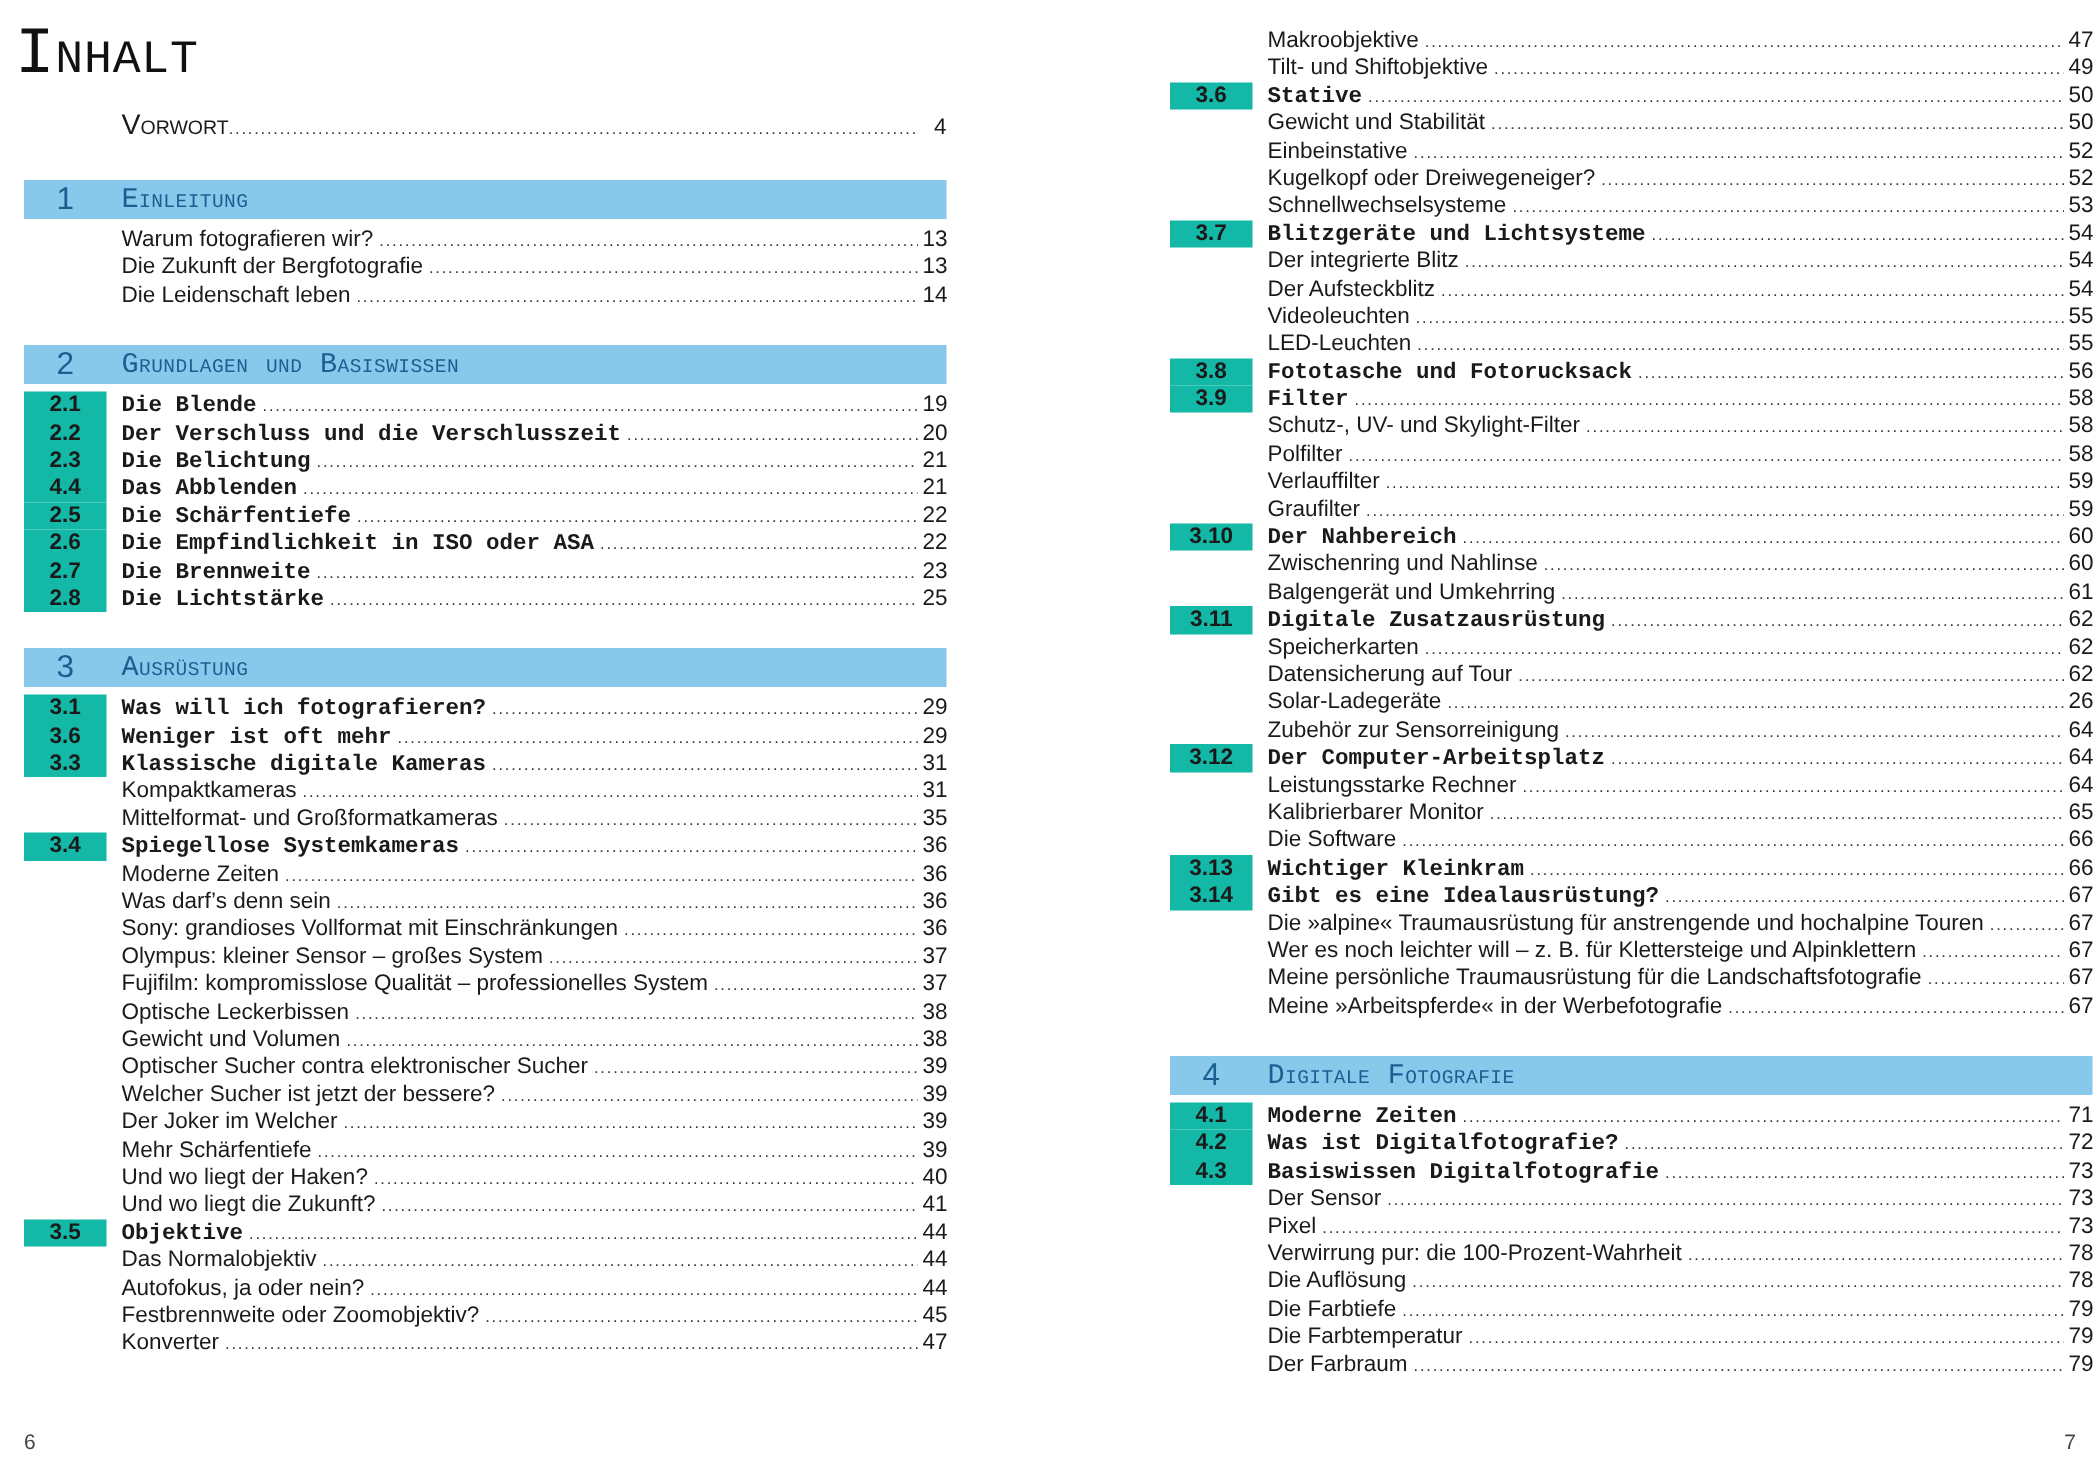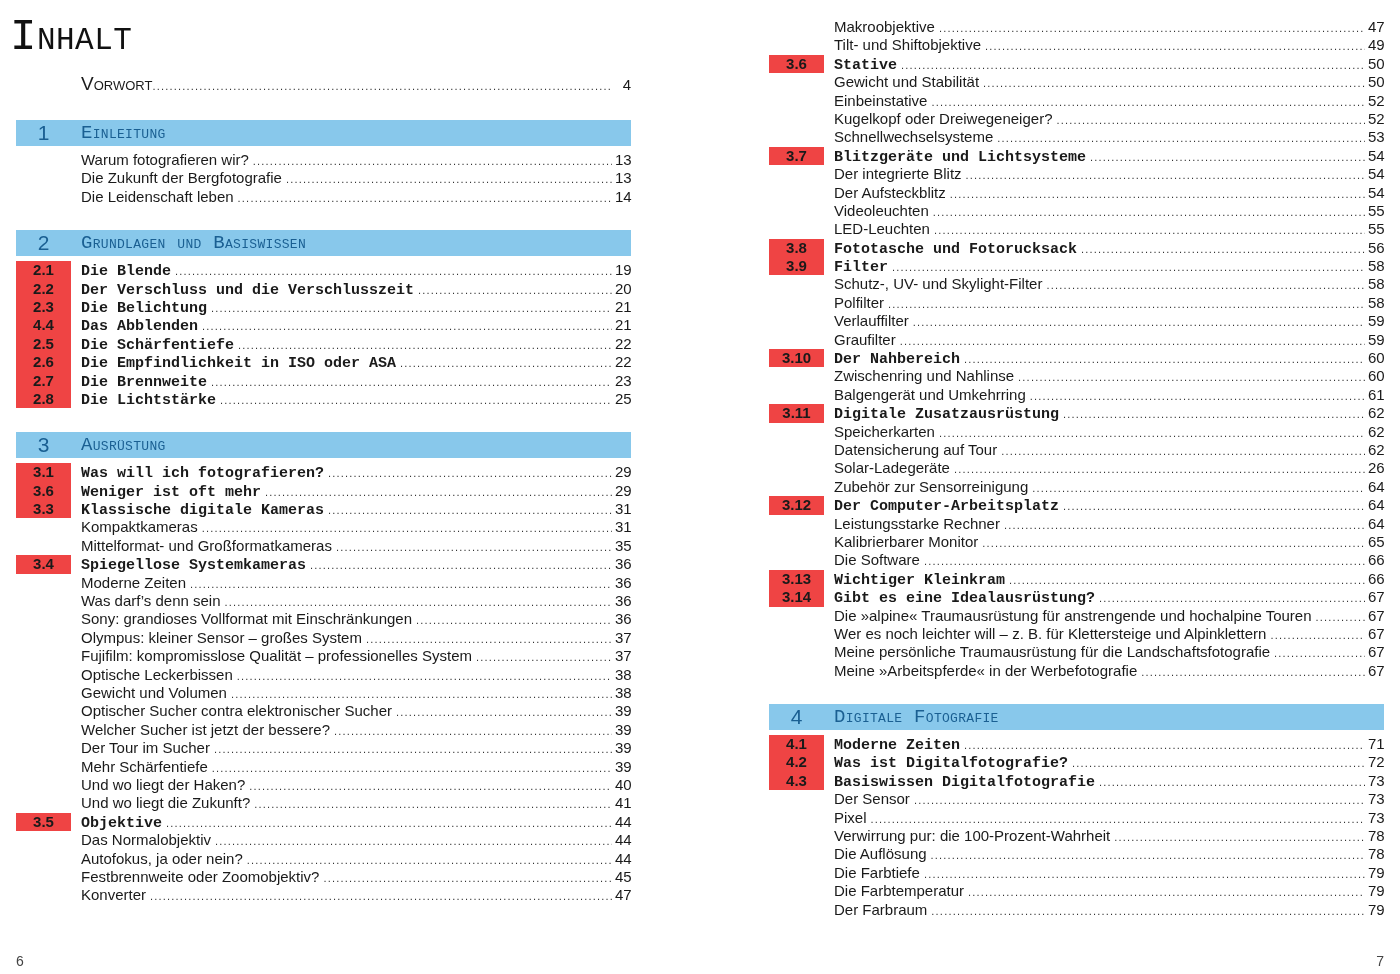--- a/index.html
+++ b/index.html
@@ -8,25 +8,25 @@
   .page { position: absolute; top: 0; height: 974px; }
   .page.left { left: 0; width: 700px; }
   .page.right { left: 700px; width: 700px; }
 
   .title { position: absolute; left: 10px; top: 12px; font-size: 44px; font-weight: normal;
            letter-spacing: 0.5px; font-variant: small-caps; color: #111; font-family: Liberation Mono, monospace; }
 
   .toc { position: absolute; }
   .left .toc { left: 16px; top: 70px; width: 615px; }
   .right .toc { left: 769px; top: 18px; width: 615px; }
-  .right .toc { left: 69px; }
+  .right .toc { left: 80px; }
 
   .row { position: relative; height: 18.4px; line-height: 18.4px; font-size: 15px; display: flex; align-items: baseline; }
   .row .num { width: 55px; flex: 0 0 55px; text-align: center; font-weight: bold; color: #1a1a1a; font-size: 15px; }
-  .row .num.box { background: #ef4444; }
+  .row .num.box { background: #14b8a6; }
   .row .gap { width: 10px; flex: 0 0 10px; }
   .row .label { white-space: nowrap; padding-right: 4px; }
   .row .label.bold { font-weight: bold; font-family: Liberation Mono, monospace; }
   .row .dots { flex: 1 1 auto; overflow: hidden; white-space: nowrap; color: #333; font-size: 11px; letter-spacing: 1.2px; }
   .row .dots::after { content: "........................................................................................................................................................................................................"; }
   .row .page-no { padding-left: 3px; text-align: right; min-width: 16px; }
 
   .row.vorwort { height: 28px; line-height: 28px; font-size: 19px; font-variant: small-caps; }
   .row.vorwort .label { padding-right: 0; }
   .row.vorwort .page-no { font-size: 15px; }
@@ -261,21 +261,21 @@
         <div class="row">
           <span class="num"></span>
           <span class="gap"></span>
           <span class="label">Welcher Sucher ist jetzt der bessere?</span>
           <span class="dots"></span>
           <span class="page-no">39</span>
         </div>
         <div class="row">
           <span class="num"></span>
           <span class="gap"></span>
-          <span class="label">Der Tour im Sucher</span>
+          <span class="label">Der Joker im Welcher</span>
           <span class="dots"></span>
           <span class="page-no">39</span>
         </div>
         <div class="row">
           <span class="num"></span>
           <span class="gap"></span>
           <span class="label">Mehr Schärfentiefe</span>
           <span class="dots"></span>
           <span class="page-no">39</span>
         </div>

